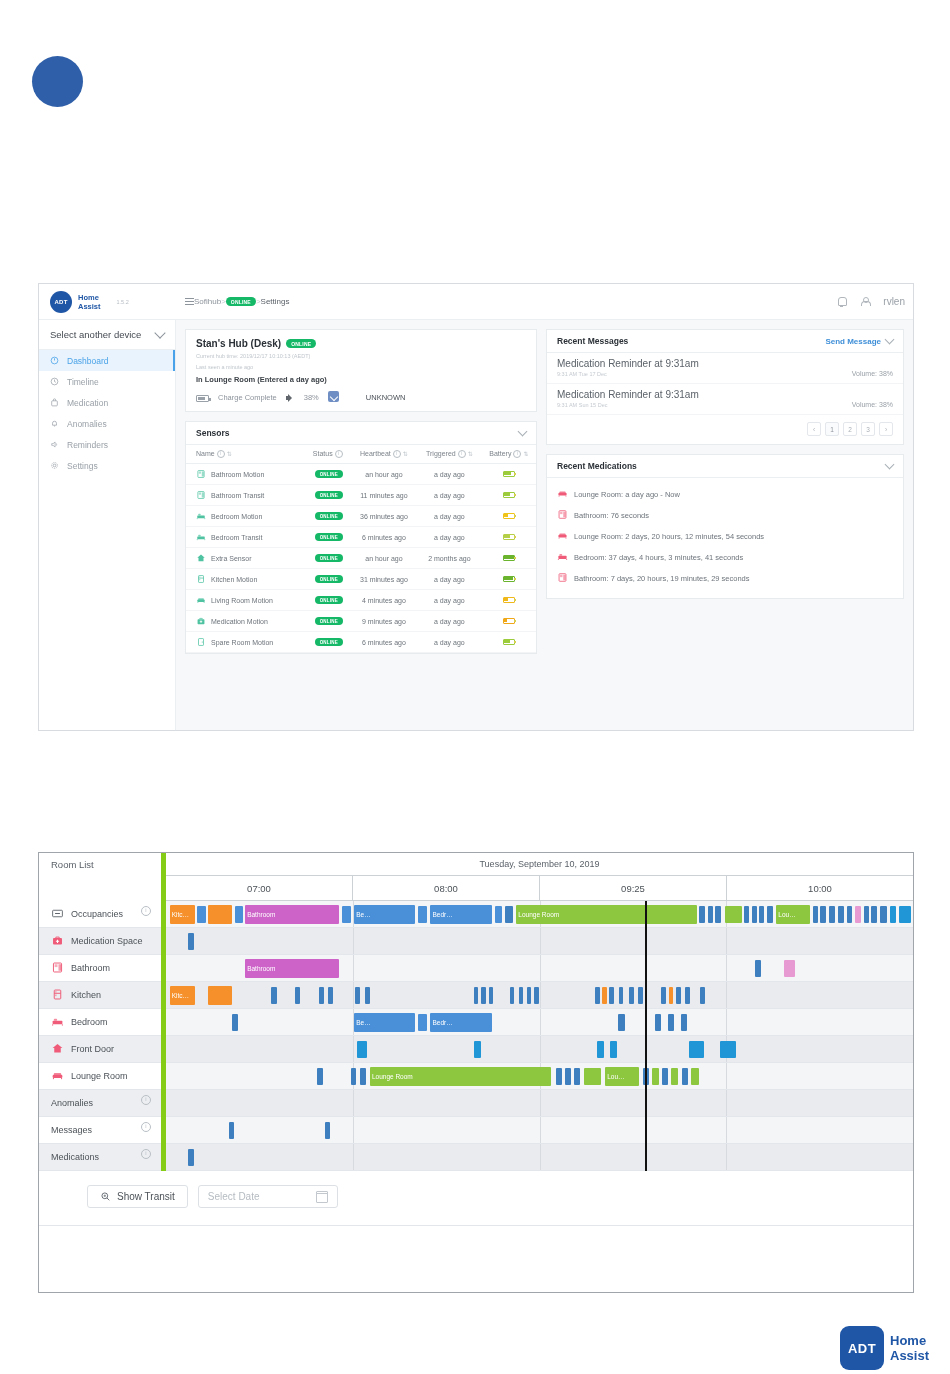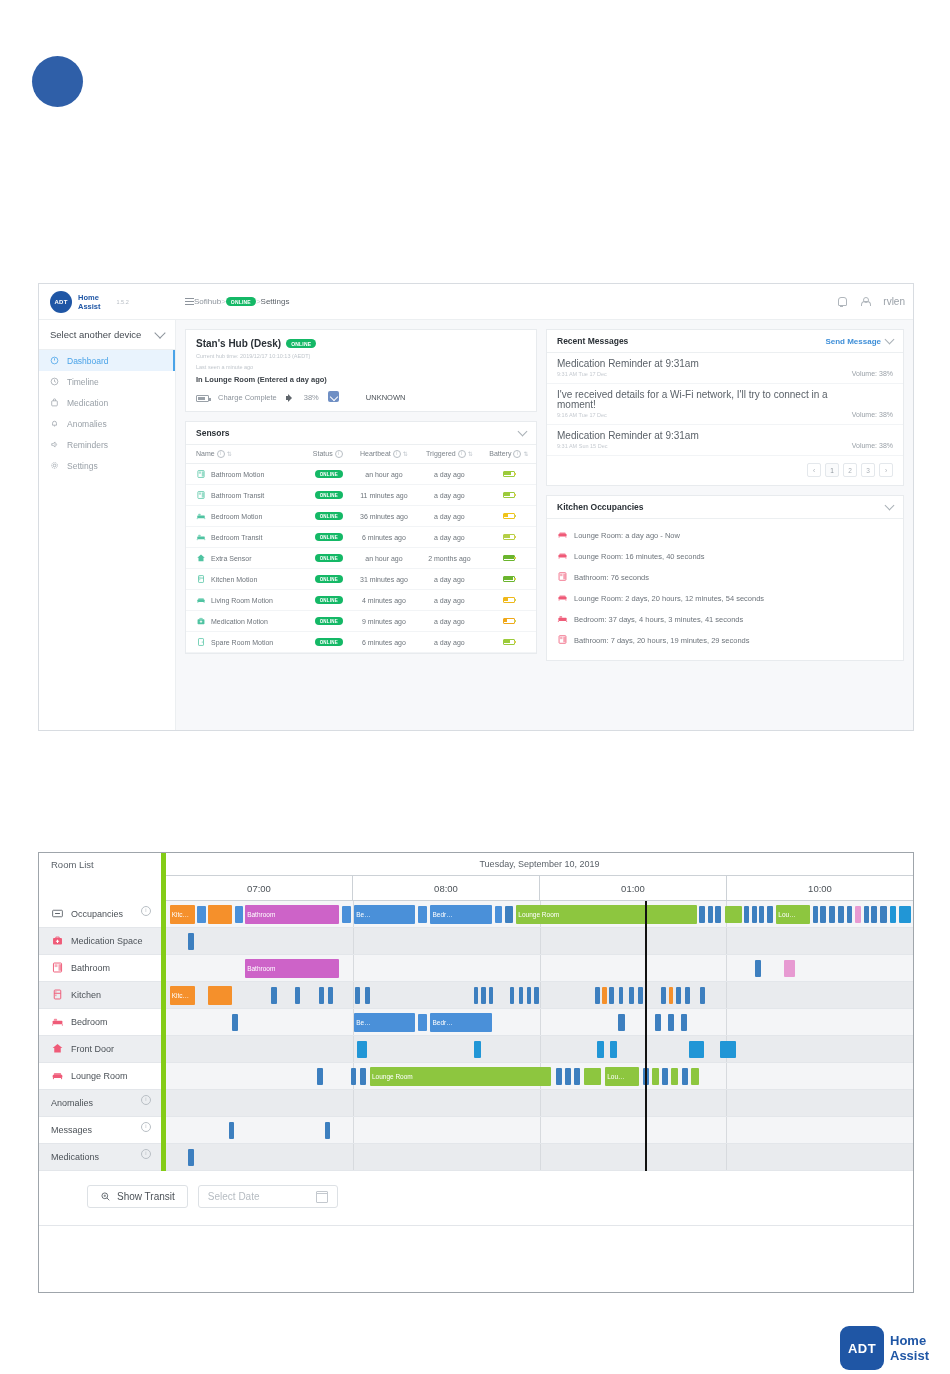--- a/index.html
+++ b/index.html
@@ -498,63 +498,48 @@
           <div id="msg-list">
               <div class="msg-row">
                 <div>
                   <div class="msg-txt">Medication Reminder at 9:31am</div>
                   <div class="msg-time">9:31 AM Tue 17 Dec</div>
                 </div>
                 <div class="msg-vol">Volume: 38%</div>
               </div>
               <div class="msg-row">
                 <div>
-                  <div class="msg-txt">I've received details for a Wi-Fi network, I'll try to connect in a moment!</div>
-                  <div class="msg-time">9:16 AM Tue 17 Dec</div>
-                </div>
-                <div class="msg-vol">Volume: 38%</div>
-              </div>
-              <div class="msg-row">
-                <div>
                   <div class="msg-txt">Medication Reminder at 9:31am</div>
                   <div class="msg-time">9:31 AM Sun 15 Dec</div>
                 </div>
                 <div class="msg-vol">Volume: 38%</div>
               </div>
             </div>
           <div class="pager">
             <span class="pg">‹</span>
             <span class="pg cur">1</span>
             <span class="pg">2</span>
             <span class="pg">3</span>
             <span class="pg">›</span>
           </div>
         </div>
 
         <div class="panel">
           <div class="p-head">
-            <span class="p-title">Kitchen Occupancies</span>
+            <span class="p-title">Recent Medications</span>
             <span class="p-chev"></span>
           </div>
           <div class="occ-list" id="occ-list">
               <div class="occ-row">
                 <span><svg viewBox="0 0 16 16">
                     <rect x="2" y="7" width="12" height="4" rx="1.5" fill="#ef5b78"></rect>
                     <rect x="3.5" y="5" width="9" height="3" rx="1" fill="#ef5b78" opacity=".75"></rect>
                     <path d="M3 11 v1.5 M13 11 v1.5" stroke="#ef5b78" stroke-width="1.2"></path>
                   </svg></span>
                 <span>Lounge Room: a day ago - Now</span>
-              </div>
-              <div class="occ-row">
-                <span><svg viewBox="0 0 16 16">
-                    <rect x="2" y="7" width="12" height="4" rx="1.5" fill="#ef5b78"></rect>
-                    <rect x="3.5" y="5" width="9" height="3" rx="1" fill="#ef5b78" opacity=".75"></rect>
-                    <path d="M3 11 v1.5 M13 11 v1.5" stroke="#ef5b78" stroke-width="1.2"></path>
-                  </svg></span>
-                <span>Lounge Room: 16 minutes, 40 seconds</span>
               </div>
               <div class="occ-row">
                 <span><svg viewBox="0 0 16 16">
                     <rect x="3" y="2.5" width="10" height="11" rx="1" fill="none" stroke="#ef5b78" stroke-width="1.2"></rect>
                     <rect x="4.5" y="4" width="3.5" height="3.5" fill="#ef5b78" opacity=".5"></rect>
                     <path d="M10 4 v8 M11.5 4 v8" stroke="#ef5b78" stroke-width="1"></path>
                   </svg></span>
                 <span>Bathroom: 76 seconds</span>
               </div>
               <div class="occ-row">
@@ -661,21 +646,21 @@
             <span>Medications</span>
             <span class="hint">i</span>
           </div>
         </div>
     </div>
     <div class="tl-lanes">
       <div class="lane-head">Tuesday, September 10, 2019</div>
       <div class="hours" id="hours-row">
           <div class="hr">07:00</div>
           <div class="hr">08:00</div>
-          <div class="hr">01:00</div>
+          <div class="hr">09:25</div>
           <div class="hr">10:00</div>
         </div>
       <div id="lanes" style="position:relative;">
           <div class="lane">
             <div class="vgrid" style="left: 25%;"></div>
             <div class="vgrid" style="left: 50%;"></div>
             <div class="vgrid" style="left: 75%;"></div>
             <div class="seg" style="left: 0.5%; width: 3.4%; background: rgb(245, 144, 43);">Kitc…</div>
             <div class="tick" style="left: 4.1%; width: 1.2%; background: rgb(74, 144, 217);"></div>
             <div class="seg" style="left: 5.6%; width: 3.2%; background: rgb(245, 144, 43);"></div>

